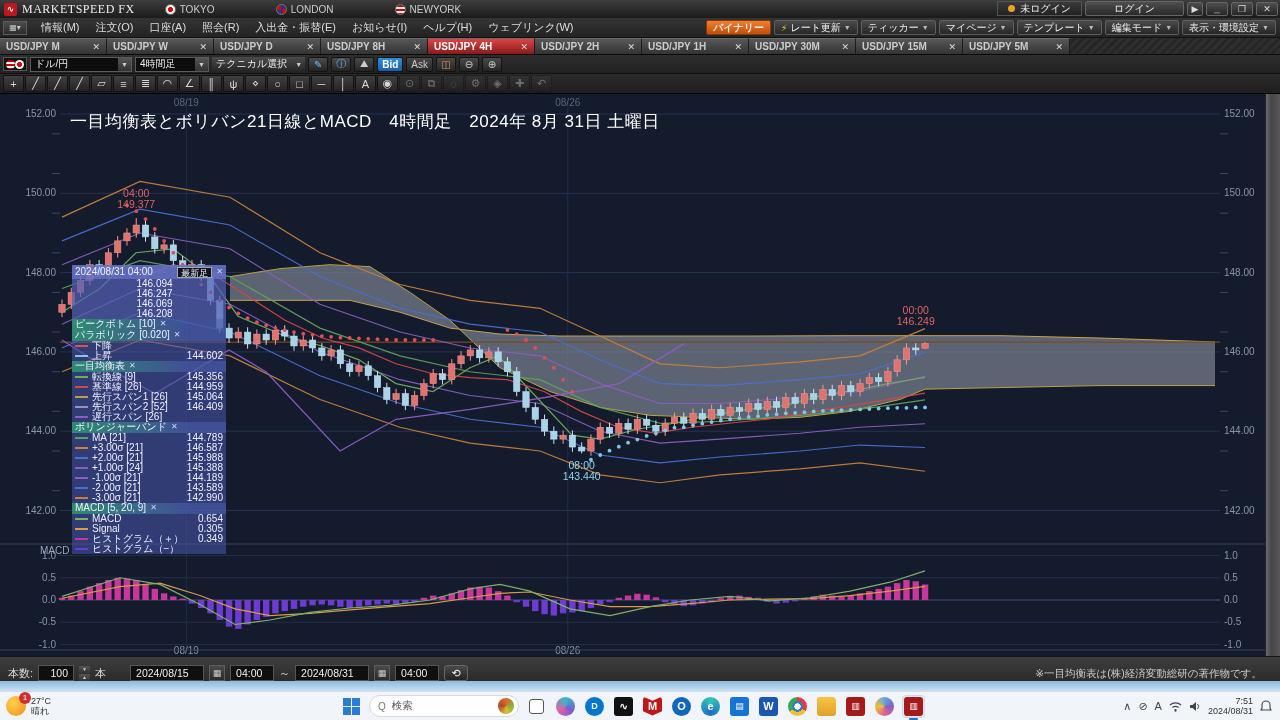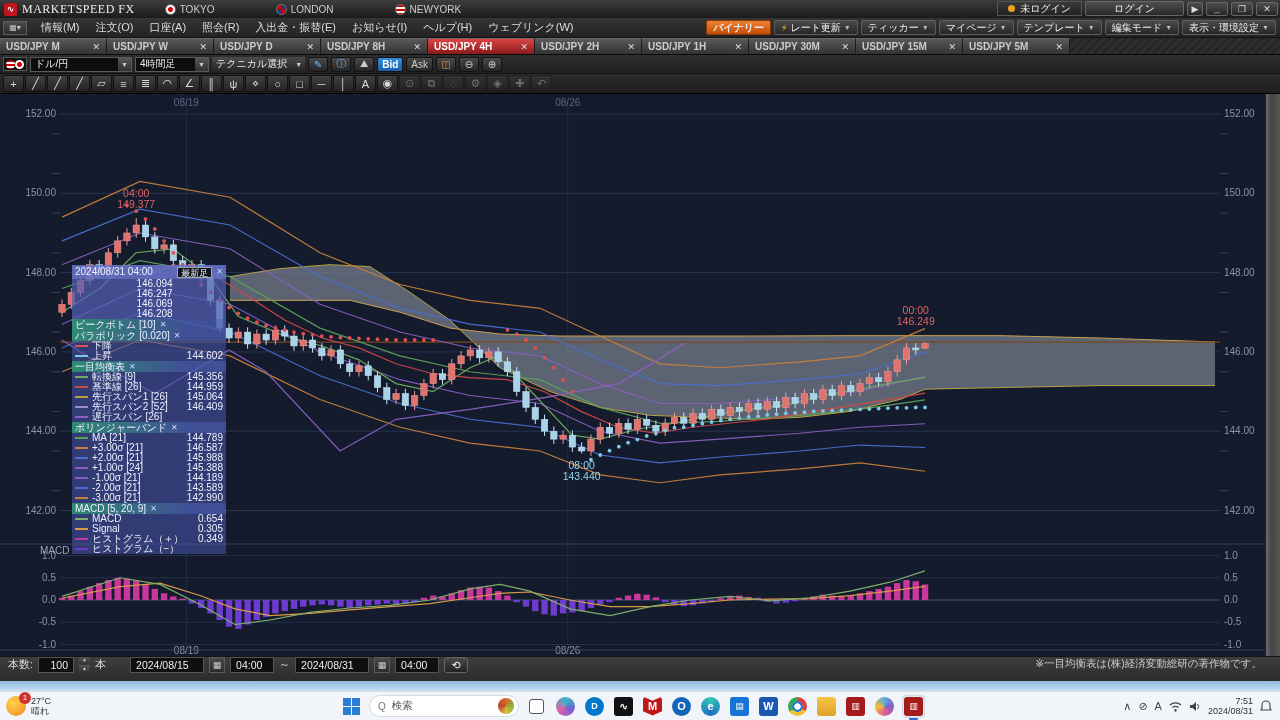--- a/index.html
+++ b/index.html
@@ -56,23 +56,23 @@
   .dpanel{position:absolute;left:72px;top:171px;width:154px;z-index:5;background:rgba(72,84,168,.58);font-size:10px;color:#eef1ff;line-height:10px;}
   .dp-head{display:flex;align-items:center;background:rgba(108,120,205,.75);padding:2px 3px;height:14px;}
   .dp-head .dt{font-size:10px;}
   .badge{margin-left:auto;background:#14141f;border:1px solid #9aa;padding:0 3px;font-size:9px;height:11px;line-height:10px;}
   .xx{color:#cfd6ff;font-size:8px;margin-left:4px;}
   .dp-row{display:flex;align-items:center;height:10px;padding:0 3px;}
   .dp-row .sw{width:13px;height:2px;margin-right:4px;flex:none;}
   .dp-row .lb{flex:1;white-space:nowrap;overflow:hidden;}
   .dp-row .vl{text-align:right;}
   .dp-ohlc .dp-row{padding-left:14px;height:10px;background:rgba(96,108,195,.35);flex-direction:column;}
-  .dp-sec{display:flex;align-items:center;height:11px;padding:0 3px;background:linear-gradient(90deg,rgba(46,143,114,.95),rgba(75,95,176,.55) 75%);font-size:10px;}
+  .dp-sec{display:flex;align-items:flex-start;height:11px;padding:0 3px;background:linear-gradient(90deg,rgba(46,143,114,.95),rgba(75,95,176,.55) 75%);font-size:10px;}
   
-  .bottombar{height:25px;background:linear-gradient(#3e3e3e,#2b2b2b);border-top:1px solid #151515;display:flex;align-items:flex-start;font-size:11px;color:#ddd;padding:0 8px;gap:5px;}
+  .bottombar{height:25px;background:linear-gradient(#3e3e3e,#2b2b2b);border-top:1px solid #151515;display:flex;align-items:flex-end;font-size:11px;color:#ddd;padding:0 8px;gap:5px;}
   .field{background:#0f0f0f;border:1px solid #555;color:#eee;height:16px;display:flex;align-items:center;padding:0 5px;font-size:10.5px;}
   .spin{display:flex;flex-direction:column;justify-content:center;gap:1px;}
   .spin b{width:11px;height:7px;background:linear-gradient(#555,#333);font-size:5px;color:#ccc;text-align:center;line-height:7px;}
   .calbtn{width:16px;height:16px;background:linear-gradient(#4a4a4a,#2b2b2b);border:1px solid #5c5c5c;color:#ccc;font-size:9px;text-align:center;line-height:15px;}
   .undo-btn{width:24px;height:16px;background:linear-gradient(#4a4a4a,#222);border:1px solid #666;border-radius:3px;color:#eee;text-align:center;line-height:15px;font-size:11px;}
   .copyright{margin-left:auto;font-size:10.5px;color:#ccc;padding-right:10px;}
   
   .desktop-strip{height:10px;background:linear-gradient(#8fb9de,#c8e0f2);}
   .taskbar{height:29px;background:#f1f5fa;display:flex;align-items:center;position:relative;border-top:1px solid #d8dee6;}
   .weather{display:flex;align-items:center;gap:5px;padding-left:6px;width:200px;}
@@ -709,20 +709,21 @@
       <rect x="866.1599999999999" y="497.1" width="6.4" height="8.899999999999977" fill="#c8379b"></rect>
       <rect x="875.4399999999999" y="494.875" width="6.4" height="11.125" fill="#c8379b"></rect>
       <rect x="884.7199999999999" y="492.65" width="6.4" height="13.350000000000023" fill="#c8379b"></rect>
       <rect x="893.9999999999999" y="489.09" width="6.4" height="16.910000000000025" fill="#c8379b"></rect>
       <rect x="903.2799999999999" y="485.975" width="6.4" height="20.024999999999977" fill="#c8379b"></rect>
       <rect x="912.56" y="487.31" width="6.4" height="18.689999999999998" fill="#c8379b"></rect>
       <rect x="921.8399999999999" y="490.4695" width="6.4" height="15.530500000000018" fill="#c8379b"></rect>
       <polyline points="62,504.22 120,492.65 160,489.09 200,501.55 235,514.9 270,521.575 310,519.35 350,515.79 390,512.675 430,509.56 470,503.775 500,499.325 530,497.99 570,506 610,512.675 650,512.675 690,509.56 730,506 770,505.11 810,504.665 850,501.55 890,497.1 925,492.4275" fill="none" stroke="#d99a4a" stroke-width="1.2"></polyline>
       <polyline points="62,502.44 120,483.75 160,490.425 200,510.45 235,530.475 270,526.025 310,518.46 350,514.01 390,511.34 430,506 470,494.875 500,490.425 530,497.1 570,514.9 610,521.575 650,512.675 690,506 730,502.44 770,506.89 810,503.775 850,497.1 890,488.2 925,476.897" fill="none" stroke="#7fb069" stroke-width="1.2"></polyline>
     </svg>
+  <div class="chart-title">一目均衡表とボリバン21日線とMACD　4時間足　2024年 8月 31日 土曜日</div>
   <div class="dpanel" id="dpanel">
       <div class="dp-head">
         <span class="dt">2024/08/31 04:00</span>
         <span class="badge">最新足</span>
         <span class="xx">✕</span>
       </div>
       <div class="dp-ohlc">
         <div class="dp-row">
           <span class="lb">始値</span>
           <span class="vl">146.094</span>

